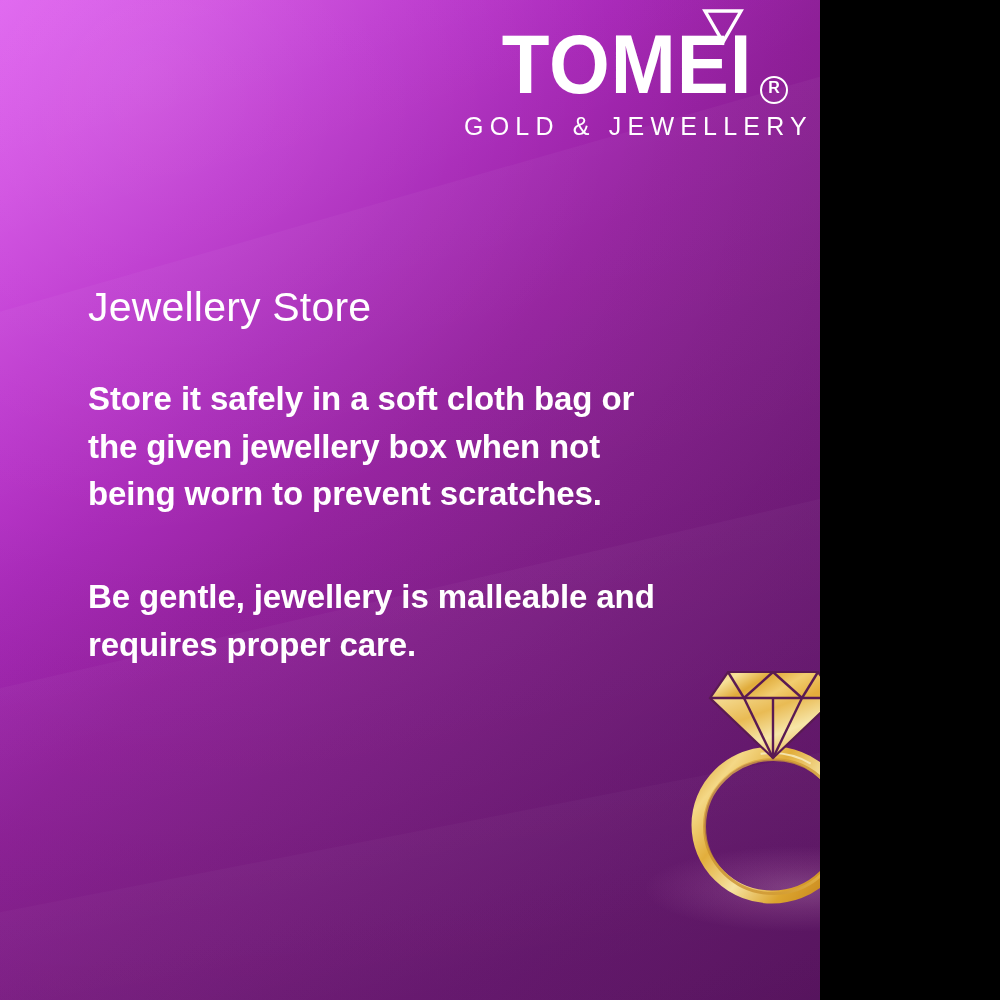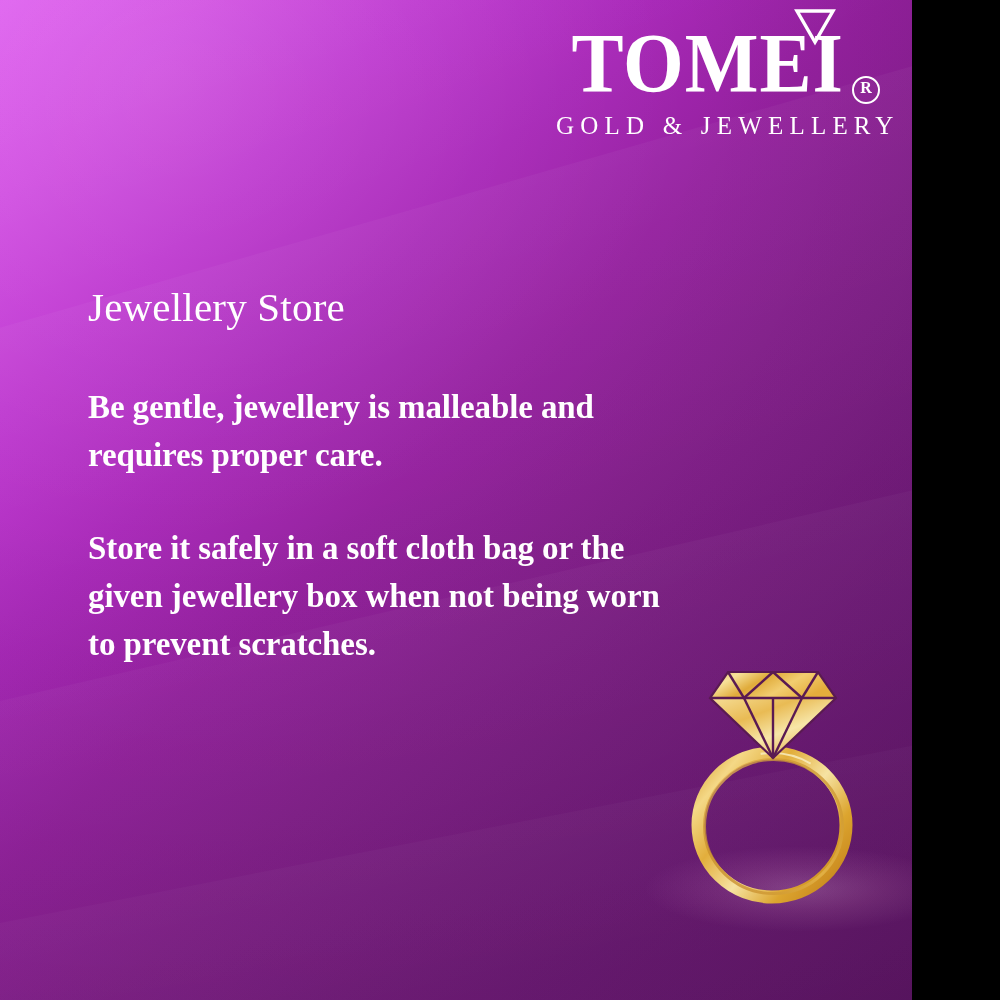--- a/index.html
+++ b/index.html
@@ -2,24 +2,24 @@
 <html><head>
 <meta charset="utf-8">
 <style>
   html, body {
     margin: 0;
     padding: 0;
     background: #000;
   }
   #canvas {
     position: relative;
-    width: 912px;
+    width: 820px;
     height: 1000px;
     overflow: hidden;
-    font-family: Liberation Serif, serif;
+    font-family: Liberation Sans, sans-serif;
     background:
       linear-gradient(135deg,
         #de5cef 0%,
         #cf4ae0 11%,
         #bd36cf 22%,
         #a828b8 34%,
         #95219f 46%,
         #85208d 58%,
         #781d80 70%,
         #6d1a76 82%,
@@ -204,23 +204,23 @@
       <span class="logo-word">TOMEI</span>
 
       <span class="logo-reg">R</span>
     </div>
     <div class="logo-sub">GOLD &amp; JEWELLERY</div>
   </div>
 
   <div class="copy">
     <h1 class="headline">Jewellery Store</h1>
 
+    <p class="para para-2">Store it safely in a soft cloth bag or the given jewellery box when not being worn to prevent scratches.</p>
+
     <p class="para para-1">Be gentle, jewellery is malleable and requires proper care.</p>
-
-    <p class="para para-2">Store it safely in a soft cloth bag or the given jewellery box when not being worn to prevent scratches.</p>
   </div>
 
   <div class="ring-glow"></div>
 
   <div class="ring-art">
     <svg viewBox="0 0 190 270" width="190" height="270" aria-hidden="true">
       <defs>
         <linearGradient id="gTop" x1="0" y1="0" x2="1" y2="0.35">
           <stop offset="0%" stop-color="#e8bf62"></stop>
           <stop offset="22%" stop-color="#f7e29a"></stop>

